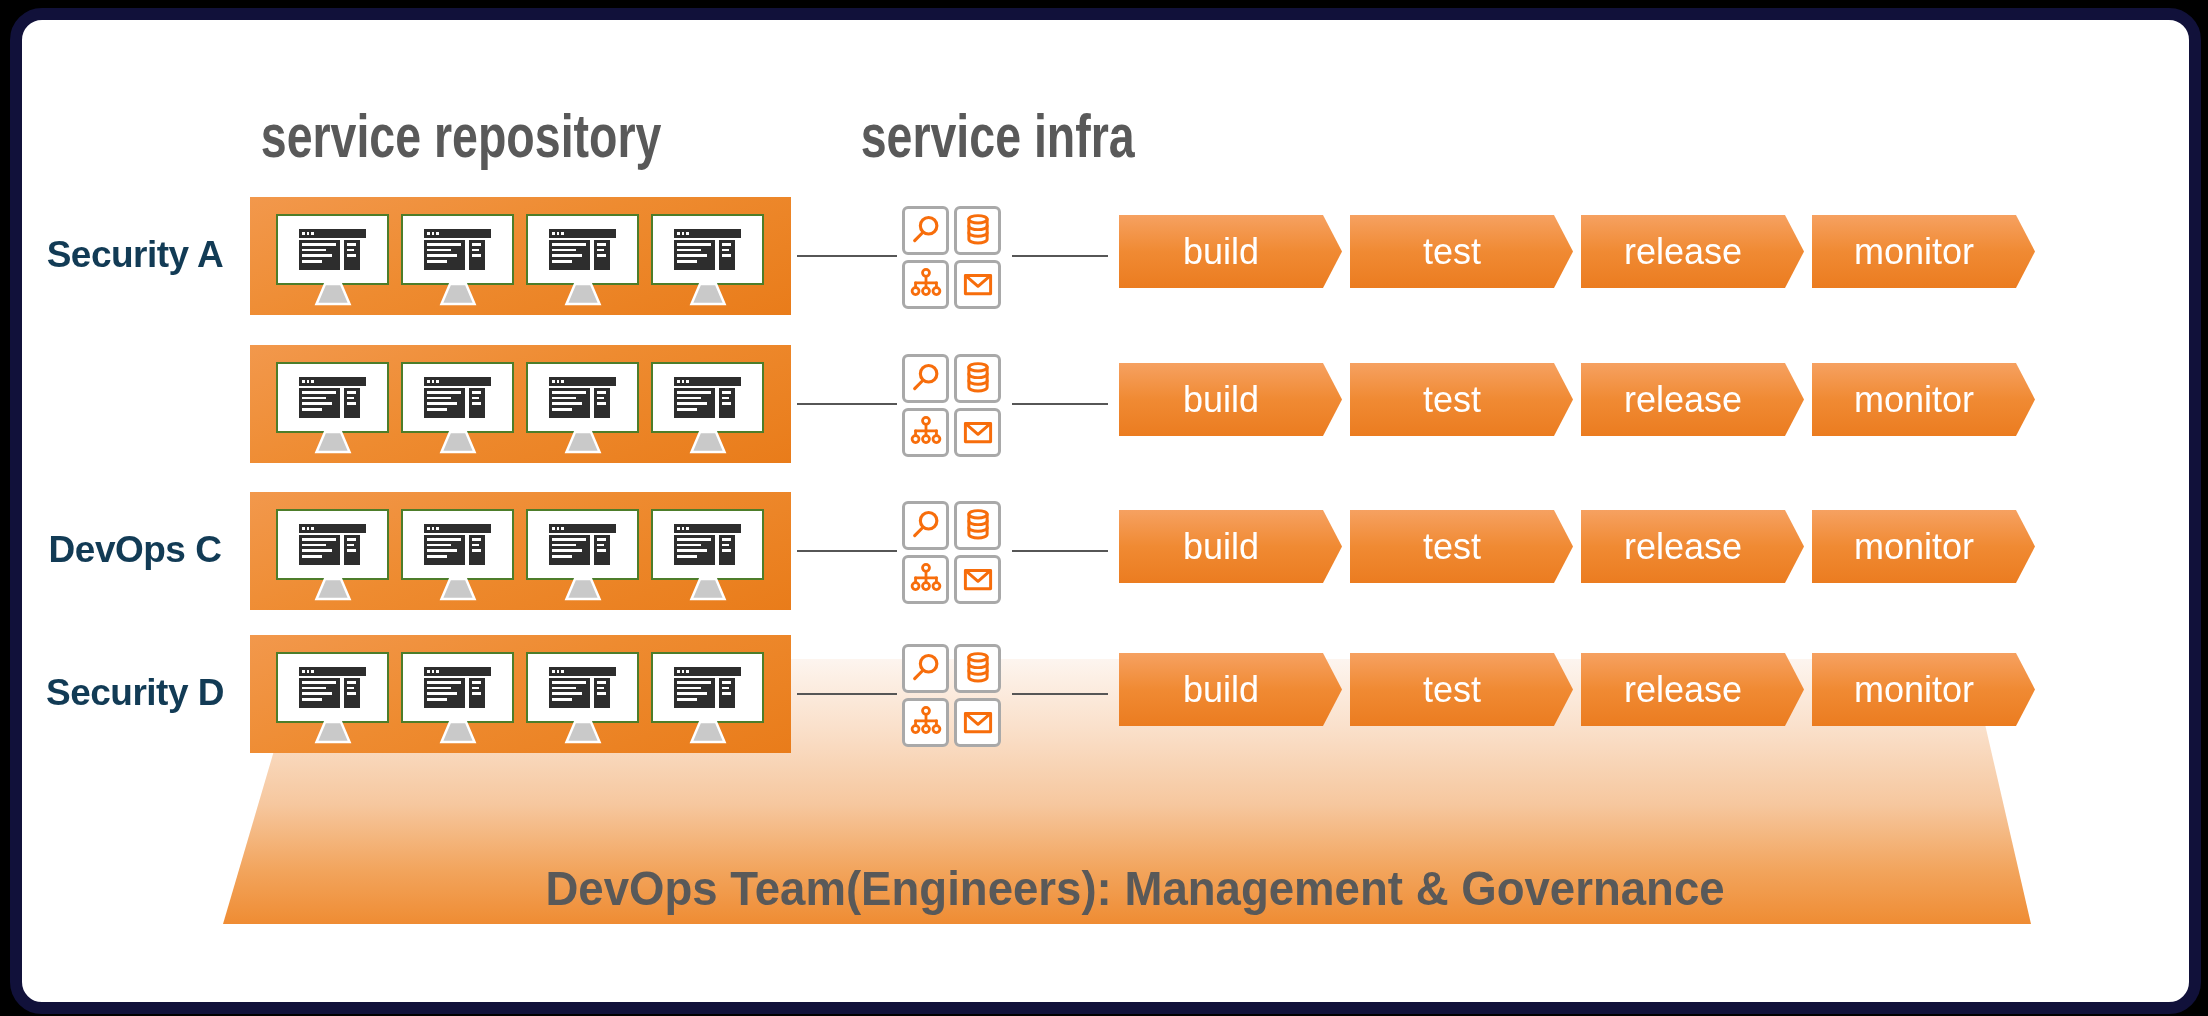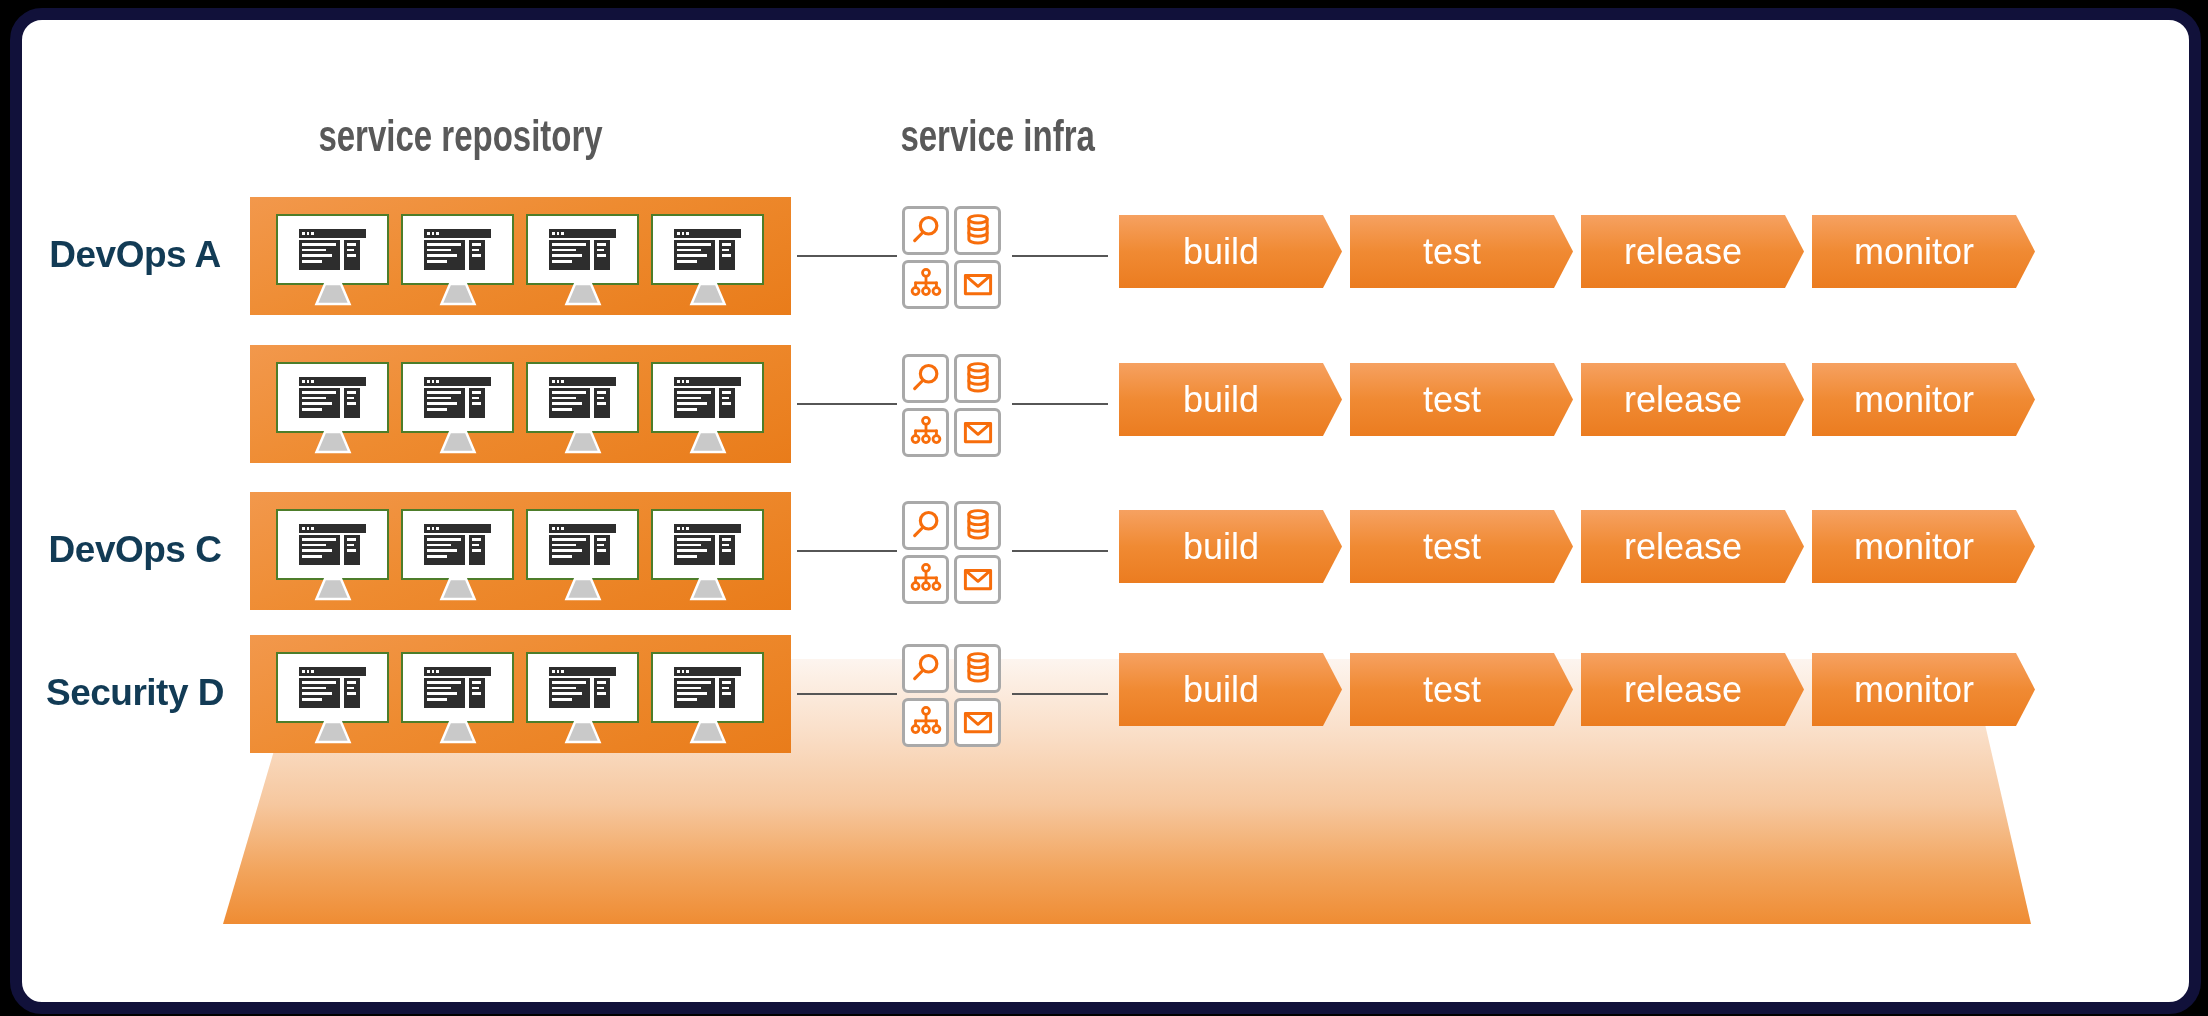--- a/index.html
+++ b/index.html
@@ -6,21 +6,21 @@
   .stage{position:relative;width:2208px;height:1016px;background:#000;overflow:hidden;
          font-family:"Liberation Sans","DejaVu Sans",sans-serif;}
   .card{position:absolute;left:10px;top:8px;width:2167px;height:982px;background:#fff;
         border:12px solid #11113a;border-radius:32px;}
   
   .trapezoid{position:absolute;left:223px;top:659px;width:1808px;height:265px;
        clip-path:polygon(78px 0,1747px 0,100% 100%,0 100%);
        background:linear-gradient(180deg,#fdf5ef 0%,#fae1cc 25%,#f6c79e 55%,#f2a45c 80%,#ef8c33 100%);}
   
   .col-header{position:absolute;top:104px;width:600px;height:64px;text-align:center;
-       font-size:44px;font-weight:bold;color:#595959;line-height:64px;white-space:nowrap;}
+       font-size:62px;font-weight:bold;color:#595959;line-height:64px;white-space:nowrap;}
   .col-header>span{display:inline-block;transform:scaleX(.75);transform-origin:center;}
   
   .footer1{position:absolute;left:335px;top:782px;width:1600px;text-align:center;
        font-size:36px;font-weight:bold;color:#595959;white-space:nowrap;}
   .footer1>span{display:inline-block;transform:scaleX(.86);transform-origin:center;}
   .footer2{position:absolute;left:235px;top:860px;width:1800px;text-align:center;
        font-size:49px;font-weight:bold;color:#595959;white-space:nowrap;}
   .footer2>span{display:inline-block;transform:scaleX(.93);transform-origin:center;}
   
   .row{position:absolute;left:0;width:2208px;height:118px;}
@@ -65,21 +65,21 @@
 
   <div class="col-header" style="left:161px;">
     <span>service repository</span>
   </div>
   <div class="col-header" style="left:698px;">
     <span>service infra</span>
   </div>
 
   <div id="rows">
   <div class="row" style="top: 197px;">
-    <div class="svc-label">DevOps A</div>
+    <div class="svc-label">Security A</div>
 
     <div class="repo-box">
 
       <div class="monitor">
         <div class="screen">
           <div class="browser">
                 <div class="bar">
                   <i></i>
                   <i></i>
                   <i></i>
@@ -740,13 +740,16 @@
     </div>
     <div class="arrow" style="left:1581px;">
       <span>release</span>
     </div>
     <div class="arrow" style="left:1812px;">
       <span>monitor</span>
     </div>
   </div>
 </div>
 
+  <div class="footer2">
+    <span>DevOps Team(Engineers): Management &amp; Governance</span>
+  </div>
 </div>
 
 </body></html>

